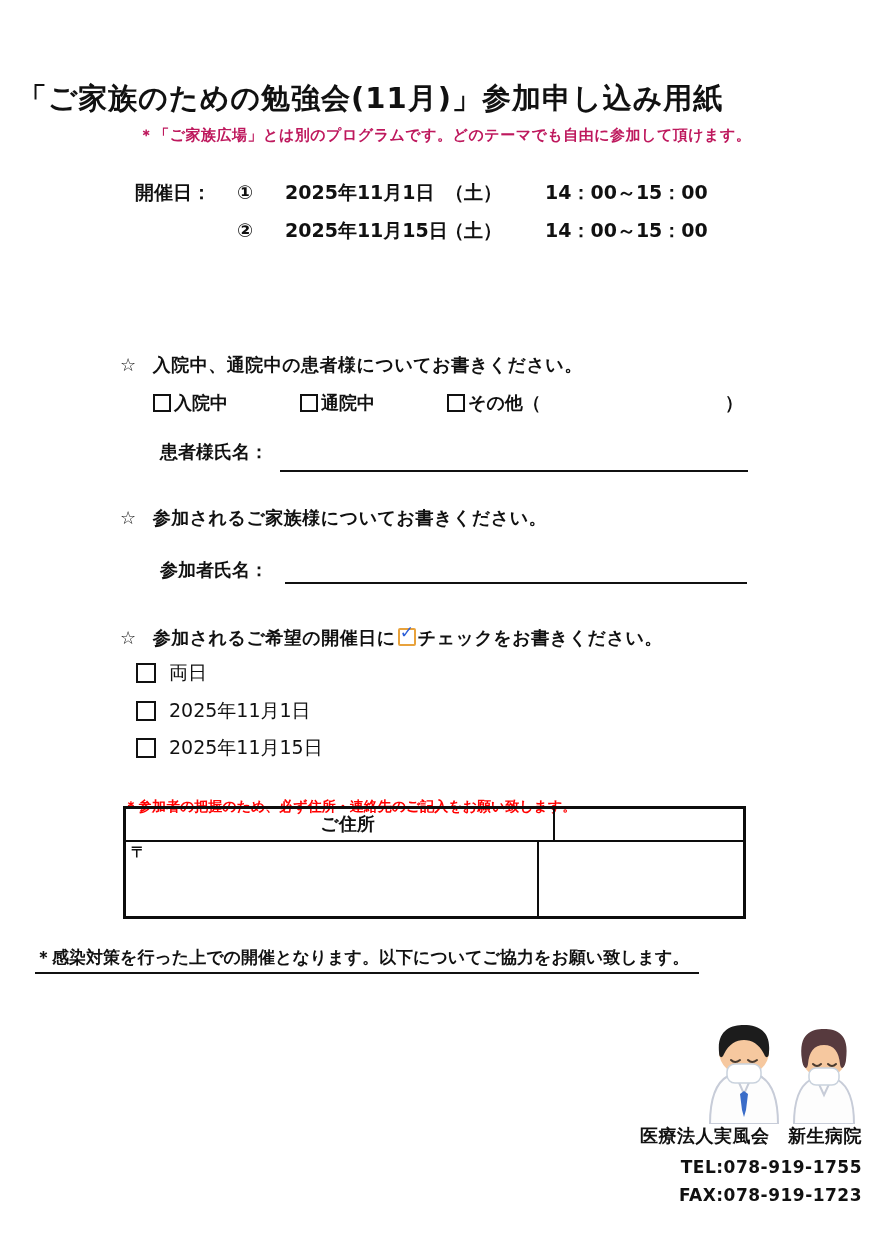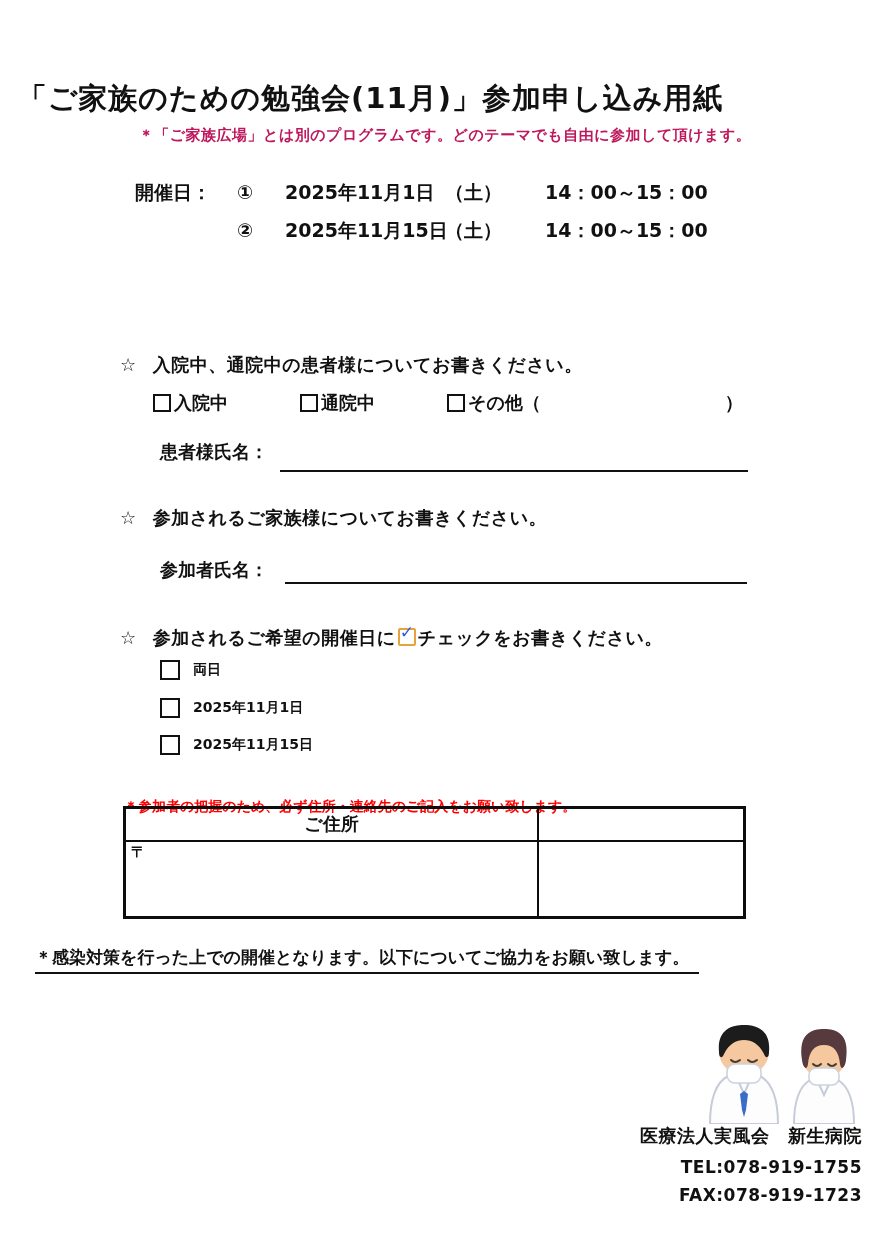--- a/index.html
+++ b/index.html
@@ -29,29 +29,29 @@
   .star{margin-right:16px;font-weight:400;}
   
   .opt-row{top:391px;left:125px;width:618px;display:flex;align-items:center;font-size:18px;font-weight:600;white-space:nowrap;}
   .cb{display:inline-block;width:14px;height:14px;border:2px solid #111;background:#fff;margin-right:3px;flex:none;}
   .opt{display:flex;align-items:center;margin-right:44px;padding-left:28px;}
   .opt-last{margin-right:16px;justify-content:space-between;}
   .spacer{flex:1;}
   .name-label{font-size:18px;font-weight:600;white-space:nowrap;}
   .write-line{border-bottom:2px solid #111;height:24px;}
   
-  .choice{position:absolute;left:160px;display:flex;align-items:center;font-size:14px;font-weight:700;white-space:nowrap;}
+  .choice{position:absolute;left:136px;display:flex;align-items:center;font-size:19px;font-weight:400;white-space:nowrap;}
   .cb-lg{display:inline-block;width:16px;height:16px;border:2px solid #111;background:#fff;margin-right:13px;flex:none;}
   
   .check-emoji{display:inline-block;width:14px;height:14px;border:2px solid #e8a23c;border-radius:2px;position:relative;vertical-align:-2px;margin:0 2px;background:#fff;}
   .check-emoji .mark{position:absolute;left:0px;top:-6px;color:#2b5fd9;font-size:17px;font-weight:700;line-height:1;}
   .contact-note{top:781px;left:124px;color:#ff0000;font-size:14px;font-weight:700;white-space:nowrap;margin-top:17px;}
   
   .ctable{top:806px;left:123px;width:623px;height:113px;border:3px solid #0d0d0d;box-sizing:border-box;display:flex;flex-direction:column;}
-  .t-head{display:flex;height:31px;border-bottom:2px solid #0d0d0d;flex:none;}
+  .t-head{display:flex;height:31px;border-bottom:2px solid #0d0d0d;flex:none;padding-left:16px;}
   .t-body{display:flex;flex:1;}
   .t-cell-addr{width:413px;border-right:2px solid #0d0d0d;box-sizing:border-box;flex:none;}
   .t-cell-contact{flex:1;}
   .t-head .t-cell-addr,.t-head .t-cell-contact{text-align:center;font-size:18px;font-weight:600;line-height:29px;}
   .t-body .t-cell-addr{padding:1px 5px;font-size:15px;font-weight:600;}
   
   .prec-heading{top:946px;left:35px;font-size:17px;font-weight:700;border-bottom:2px solid #111;padding:0 10px 3px 0;white-space:nowrap;}
   .prec-list{top:977px;left:35px;width:740px;font-size:16px;font-weight:600;}
   .prec-item{margin-bottom:8px;line-height:22px;white-space:nowrap;}
   

